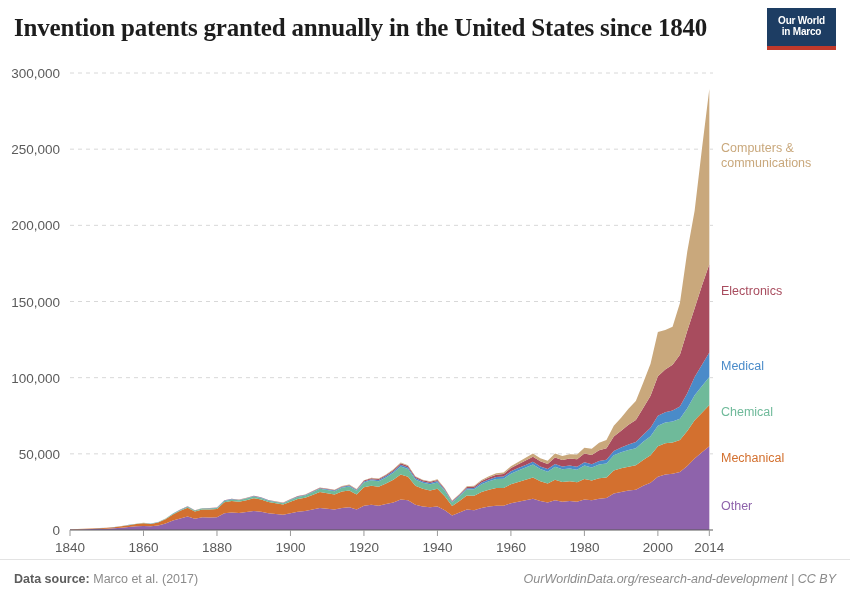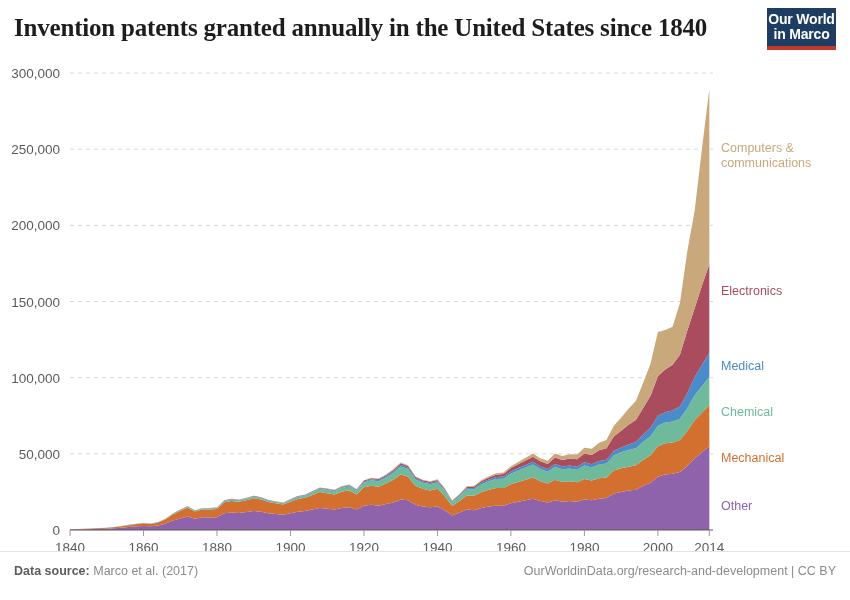--- a/index.html
+++ b/index.html
@@ -30,21 +30,21 @@
     width:69px;height:42px;
     background:#1d3d63;
     border-bottom:4px solid #c0392b;
     box-sizing:border-box;
     display:flex;flex-direction:column;
     align-items:center;justify-content:center;
     line-height:1.08;
   }
   .owid-logo span{
     color:#ffffff;
-    font-size:14px;
+    font-size:10px;
     font-weight:700;
     display:block;
     text-align:center;
     letter-spacing:-0.2px;
   }
 
   
   .plot-wrap{
     position:absolute;left:0;top:62px;width:850px;height:498px;
   }
@@ -62,33 +62,34 @@
     fill:#5b5b5b;
     text-anchor:middle;
   }
   .series-label{
     font-family:"Liberation Sans", sans-serif;
     font-size:12.5px;
   }
 
   
   .footer{
-    position:absolute;left:0;bottom:8px;width:850px;height:40px;
+    position:absolute;left:0;bottom:0;width:850px;height:40px;
     border-top:1px solid #e3e3e3;
   }
   .src{
     position:absolute;left:14px;top:12px;
     font-size:12.5px;color:#8b8b8b;
     white-space:nowrap;
   }
   .src b{color:#5d5d5d;font-weight:700;}
   .lic{
     position:absolute;right:14px;top:12px;
     font-size:12.5px;color:#8b8b8b;
     white-space:nowrap;
+    font-style:italic;
   }
 </style>
 </head>
 <body>
 
 <div class="page">
 
   <div class="header">
     <div class="chart-title">Invention patents granted annually in the United States since 1840</div>
     <div class="owid-logo">

